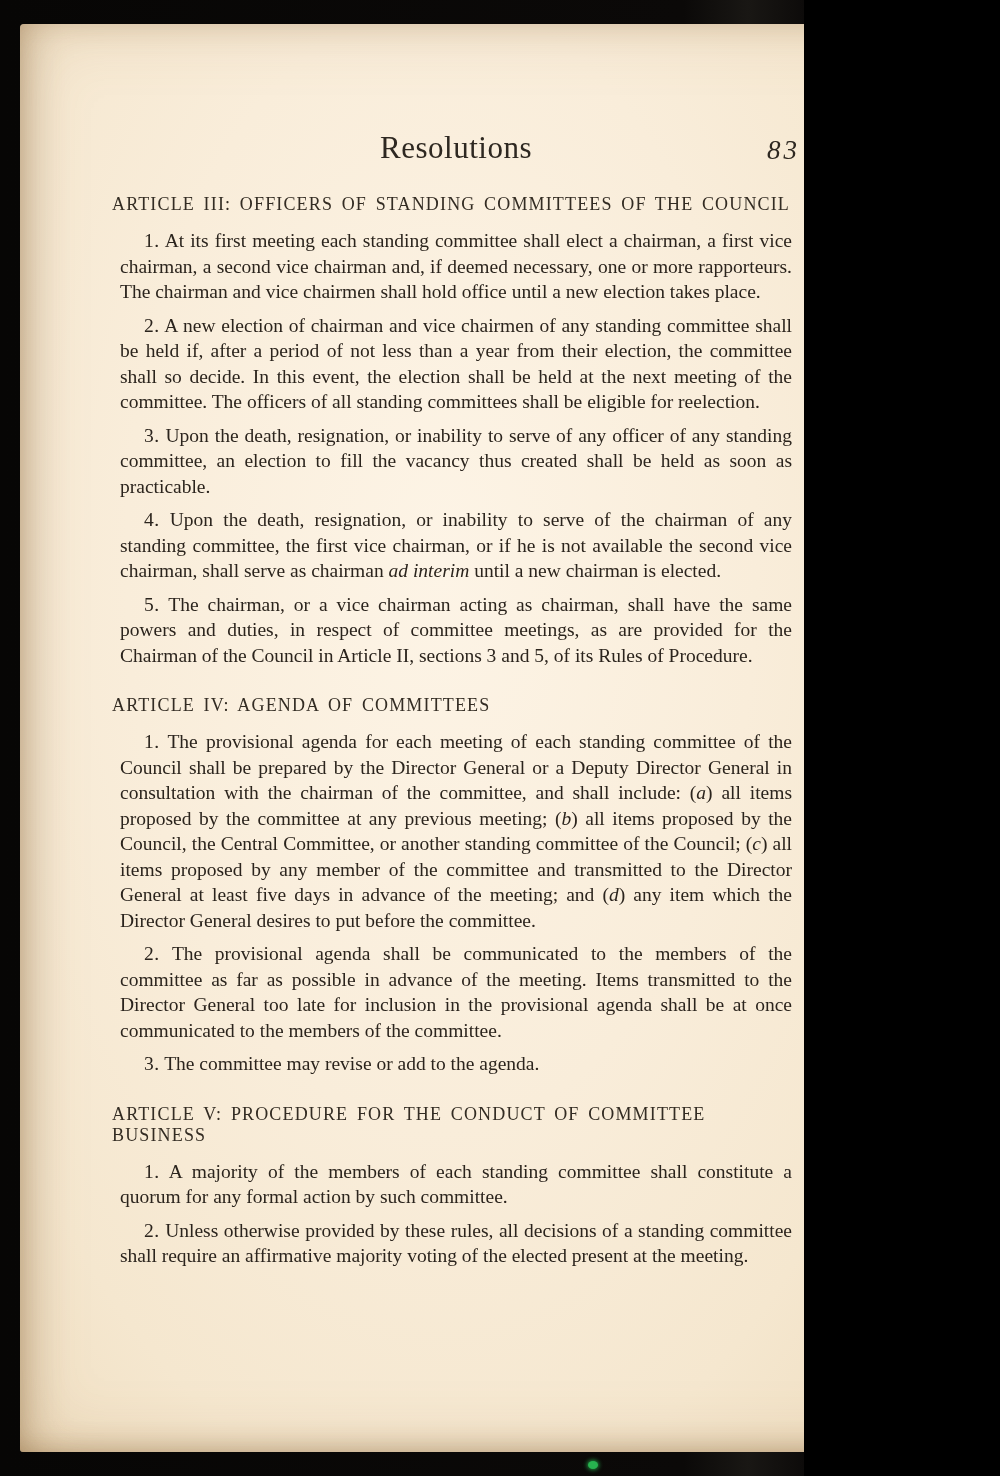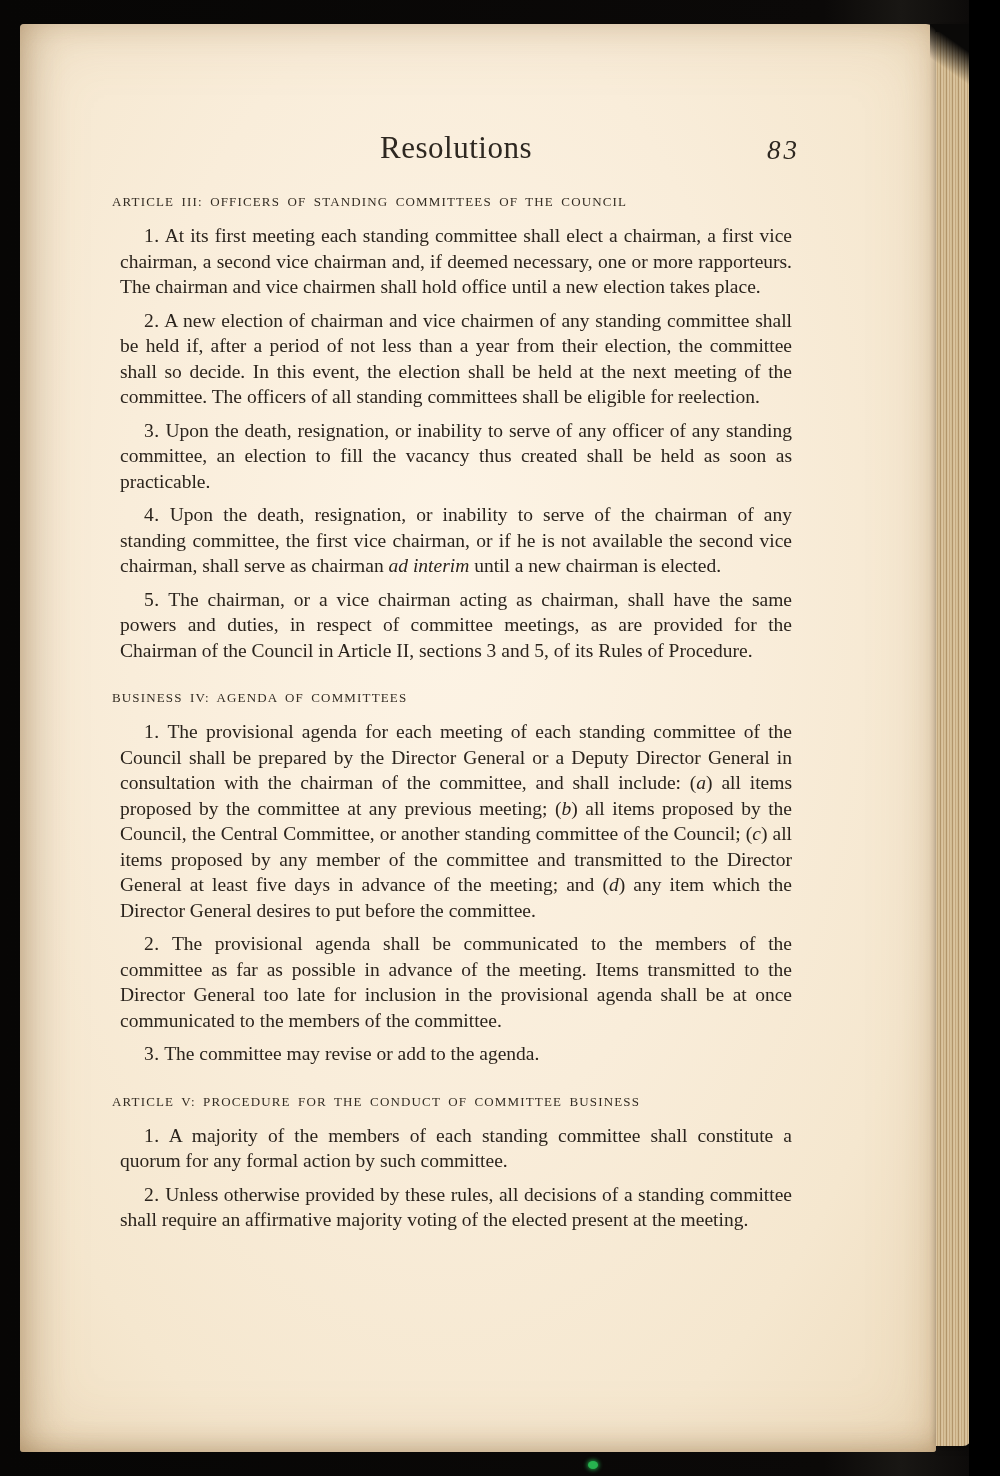--- a/index.html
+++ b/index.html
@@ -2,21 +2,21 @@
 <html><head>
 <meta charset="utf-8">
 <style>
   html, body {
     margin: 0;
     padding: 0;
     background: #000;
   }
   .scan-root {
     position: relative;
-    width: 969px;
+    width: 804px;
     height: 1476px;
     overflow: hidden;
     background: linear-gradient(90deg, #070605 0%, #0b0908 85%, #191714 93%, #0d0b0a 100%);
     font-family: "Liberation Serif", serif;
   }
   .paper {
     position: absolute;
     left: 20px;
     top: 24px;
     width: 916px;
@@ -50,21 +50,21 @@
   .page-number {
     position: absolute;
     right: 0;
     top: 5px;
     font-size: 27px;
     letter-spacing: 3px;
     color: #2e2821;
     font-style: italic;
   }
   .article-heading {
-    font-size: 13px;
+    font-size: 18px;
     font-weight: normal;
     letter-spacing: 1.15px;
     word-spacing: 3px;
     color: #332c23;
     margin: 27px 0 13px 0;
   }
   .body-para {
     margin: 8px;
     text-indent: 24px;
     text-align: justify;
@@ -127,21 +127,21 @@
       <section>
         <h2 class="article-heading">ARTICLE III: OFFICERS OF STANDING COMMITTEES OF THE COUNCIL</h2>
         <p class="body-para"><span class="pnum">1.</span> <span>At its first meeting each standing committee shall elect a chairman, a first vice chairman, a second vice chairman and, if deemed necessary, one or more rapporteurs. The chairman and vice chairmen shall hold office until a new election takes place.</span></p>
         <p class="body-para"><span class="pnum">2.</span> <span>A new election of chairman and vice chairmen of any standing committee shall be held if, after a period of not less than a year from their election, the committee shall so decide. In this event, the election shall be held at the next meeting of the committee. The officers of all standing committees shall be eligible for reelection.</span></p>
         <p class="body-para"><span class="pnum">3.</span> <span>Upon the death, resignation, or inability to serve of any officer of any standing committee, an election to fill the vacancy thus created shall be held as soon as practicable.</span></p>
         <p class="body-para"><span class="pnum">4.</span> <span>Upon the death, resignation, or inability to serve of the chairman of any standing committee, the first vice chairman, or if he is not available the second vice chairman, shall serve as chairman </span><em>ad interim</em><span> until a new chairman is elected.</span></p>
         <p class="body-para"><span class="pnum">5.</span> <span>The chairman, or a vice chairman acting as chairman, shall have the same powers and duties, in respect of committee meetings, as are provided for the Chairman of the Council in Article II, sections 3 and 5, of its Rules of Procedure.</span></p>
       </section>
 
       <section>
-        <h2 class="article-heading">BUSINESS IV: AGENDA OF COMMITTEES</h2>
+        <h2 class="article-heading">ARTICLE IV: AGENDA OF COMMITTEES</h2>
         <p class="body-para"><span class="pnum">1.</span> <span>The provisional agenda for each meeting of each standing committee of the Council shall be prepared by the Director General or a Deputy Director General in consultation with the chairman of the committee, and shall include: (</span><em>a</em><span>) all items proposed by the committee at any previous meeting; (</span><em>b</em><span>) all items proposed by the Council, the Central Committee, or another standing committee of the Council; (</span><em>c</em><span>) all items proposed by any member of the committee and transmitted to the Director General at least five days in advance of the meeting; and (</span><em>d</em><span>) any item which the Director General desires to put before the committee.</span></p>
         <p class="body-para"><span class="pnum">2.</span> <span>The provisional agenda shall be communicated to the members of the committee as far as possible in advance of the meeting. Items transmitted to the Director General too late for inclusion in the provisional agenda shall be at once communicated to the members of the committee.</span></p>
         <p class="body-para"><span class="pnum">3.</span> <span>The committee may revise or add to the agenda.</span></p>
       </section>
 
       <section>
         <h2 class="article-heading">ARTICLE V: PROCEDURE FOR THE CONDUCT OF COMMITTEE BUSINESS</h2>
         <p class="body-para"><span class="pnum">1.</span> <span>A majority of the members of each standing committee shall constitute a quorum for any formal action by such committee.</span></p>
         <p class="body-para"><span class="pnum">2.</span> <span>Unless otherwise provided by these rules, all decisions of a standing committee shall require an affirmative majority voting of the elected present at the meeting.</span></p>
       </section>

